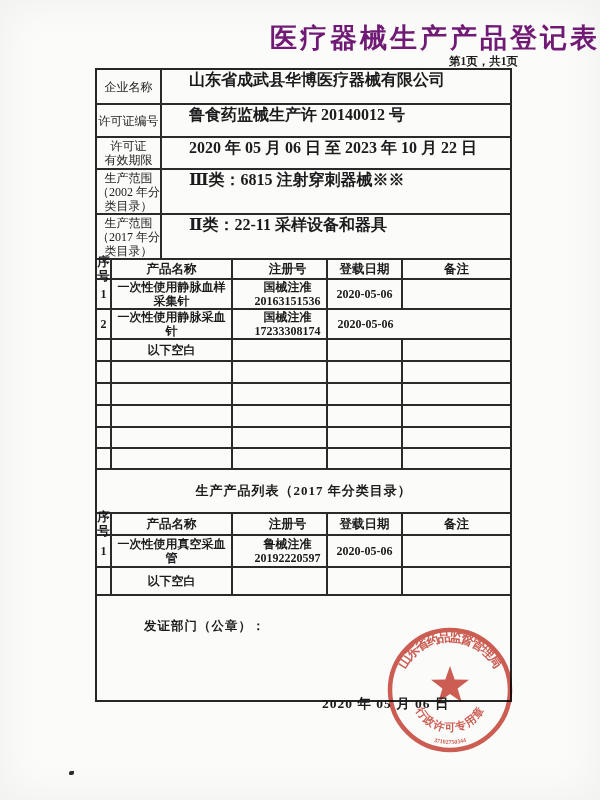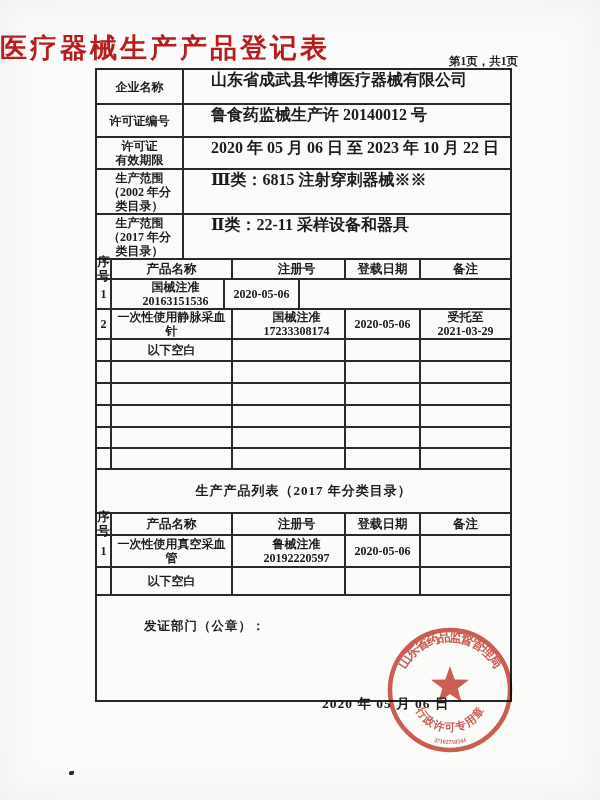--- a/index.html
+++ b/index.html
@@ -11,41 +11,40 @@
   .paper {
     position: relative;
     width: 600px; height: 800px;
     background: #fbfbf9;
     box-shadow: inset 0 0 45px rgba(0,0,0,0.05);
     overflow: hidden;
     color: #1b1b1b;
   }
   .doc-title {
     position: absolute; top: 20px; left: 0; width: 100%;
-    text-align: left;
+    text-align: right;
     font-size: 27px; font-weight: 700; letter-spacing: 3px;
-    color: #b91c1c;
-    margin-top: 10px;
+    color: #701a75;
   }
   .page-label {
     position: absolute; top: 54px; right: 82px;
     font-size: 11.5px; font-weight: 700;
   }
   .form {
     position: absolute; left: 95px; top: 68px; width: 417px;
     border: 2px solid #262626;
     background: transparent;
   }
   .row { display: flex; border-bottom: 2px solid #2a2a2a; }
   .row:last-child { border-bottom: none; padding-left: 12px; }
   
   .ilabel {
-    width: 87px; border-right: 2px solid #2a2a2a;
+    width: 65px; border-right: 2px solid #2a2a2a;
     display: flex; flex-direction: column; align-items: center; justify-content: center;
-    font-size: 12px; font-weight: 700; line-height: 14px; text-align: center;
+    font-size: 12px; font-weight: 400; line-height: 14px; text-align: center;
   }
   .ival {
     flex: 1; display: flex; align-items: flex-start;
     padding-left: 27px; font-size: 16px; font-weight: 700;
   }
   
   .section {
     display: flex; align-items: center; justify-content: center;
     border-bottom: 2px solid #2a2a2a;
     font-size: 13px; font-weight: 700; letter-spacing: 1px;
@@ -53,21 +52,21 @@
   
   .c {
     border-right: 2px solid #2a2a2a;
     display: flex; flex-direction: column; align-items: center; justify-content: center;
     text-align: center; font-size: 12px; font-weight: 700; line-height: 14px;
     padding: 1px 2px;
   }
   .c:last-child { border-right: none; }
   .c.no   { width: 15px; }
   .c.name { width: 121px; }
-  .c.reg  { width: 113px; padding-left: 18px; }
+  .c.reg  { width: 95px; padding-left: 18px; }
   .c.date { width: 75px; }
   .c.note { flex: 1; }
   .head .c { font-size: 12.5px; }
   
   .footer-box { position: relative; }
   .issuer {
     position: absolute; left: 47px; top: 22px;
     font-size: 12.5px; font-weight: 700; letter-spacing: 1px;
   }
   .issue-date {
@@ -151,40 +150,37 @@
     <div class="row head" style="height:20px">
       <div class="c no">序号</div>
       <div class="c name">产品名称</div>
       <div class="c reg">注册号</div>
       <div class="c date">登载日期</div>
       <div class="c note">备注</div>
     </div>
 
     <div class="row" style="height:30px">
       <div class="c no">1</div>
+      <div class="c name">一次性使用静脉血样采集针</div>
       <div class="c reg">
         <span class="line2">国械注准</span>
         <span class="line2">20163151536</span>
       </div>
       <div class="c date">2020-05-06</div>
       <div class="c note"></div>
     </div>
 
     <div class="row" style="height:30px">
       <div class="c no">2</div>
       <div class="c name">一次性使用静脉采血针</div>
       <div class="c reg">
         <span class="line2">国械注准</span>
         <span class="line2">17233308174</span>
       </div>
       <div class="c date">2020-05-06</div>
-      <div class="c note">
-        <span class="line2">受托至</span>
-        <span class="line2">2021-03-29</span>
-      </div>
     </div>
 
     <div class="row" style="height:22px">
       <div class="c no"></div>
       <div class="c name">以下空白</div>
       <div class="c reg"></div>
       <div class="c date"></div>
       <div class="c note"></div>
     </div>
 

